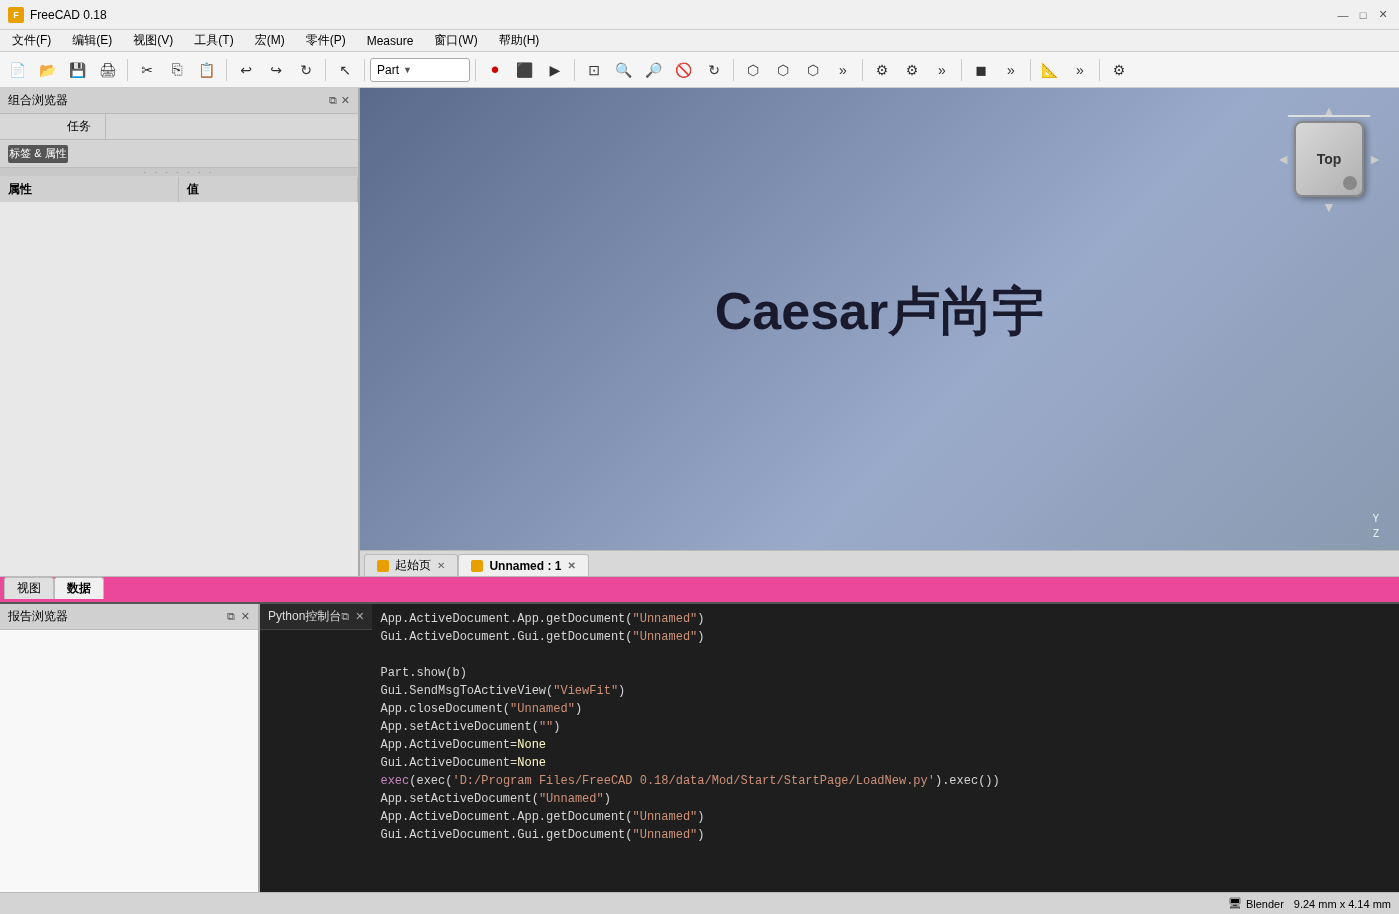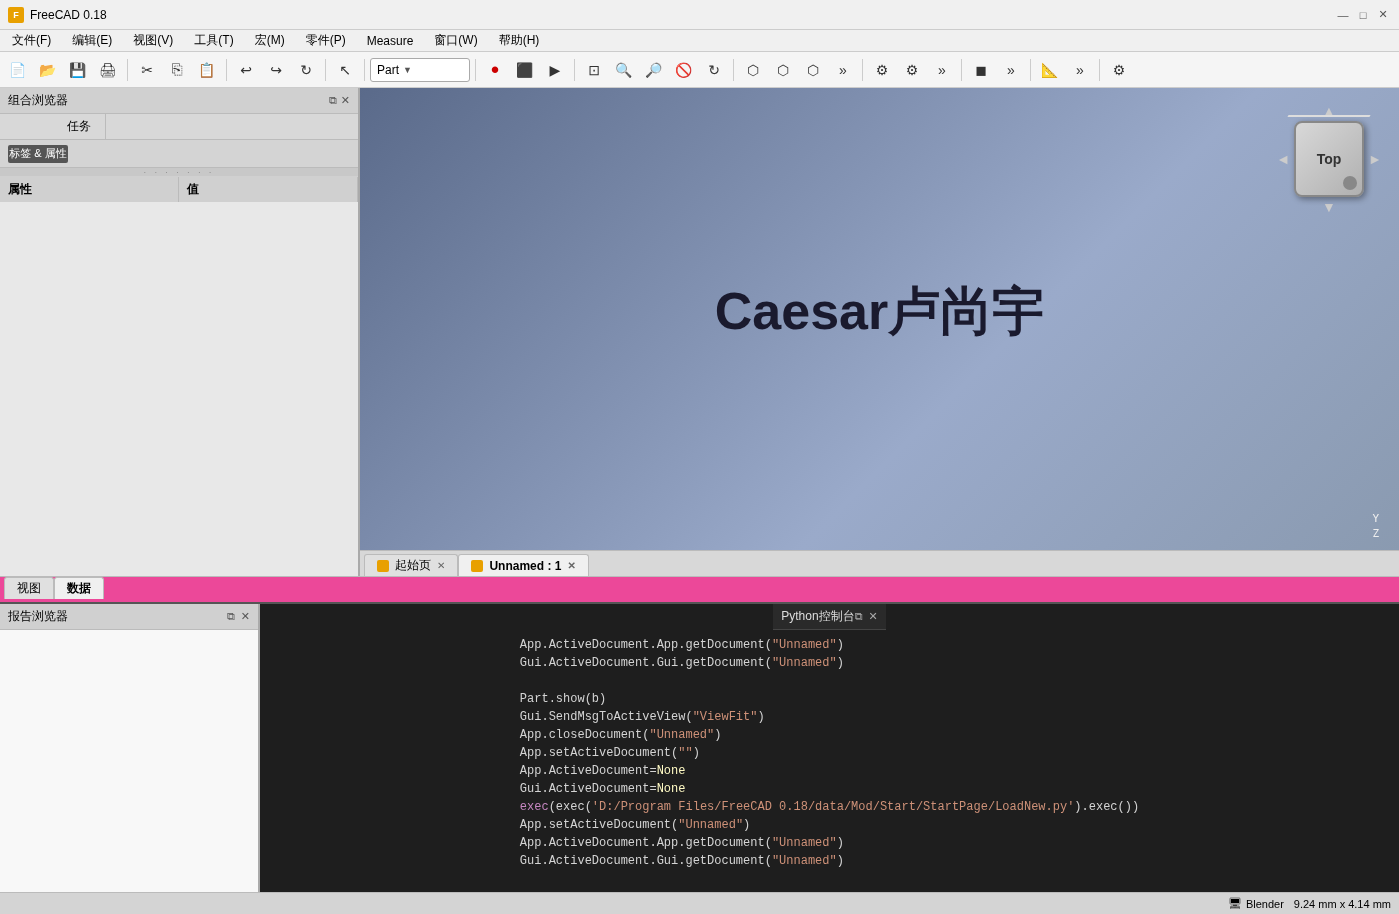--- a/index.html
+++ b/index.html
@@ -286,22 +286,20 @@
       font-size: 12px;
       border-bottom: 1px solid #bbb;
     }
     #report-header .ctrl-btns { display: flex; gap: 6px; font-size: 11px; color: #555; cursor: pointer; }
     #report-body { flex: 1; background: #f8f8f8; padding: 4px; overflow: auto; }
 
     #python-panel {
       flex: 1;
       background: #1e1e1e;
       display: flex;
-      flex-direction: column;
-      align-items: center;
     }
     #python-header {
       background: #2a2a2a;
       height: 26px;
       display: flex;
       align-items: center;
       justify-content: space-between;
       padding: 0 8px;
       font-size: 12px;
       color: #ddd;

